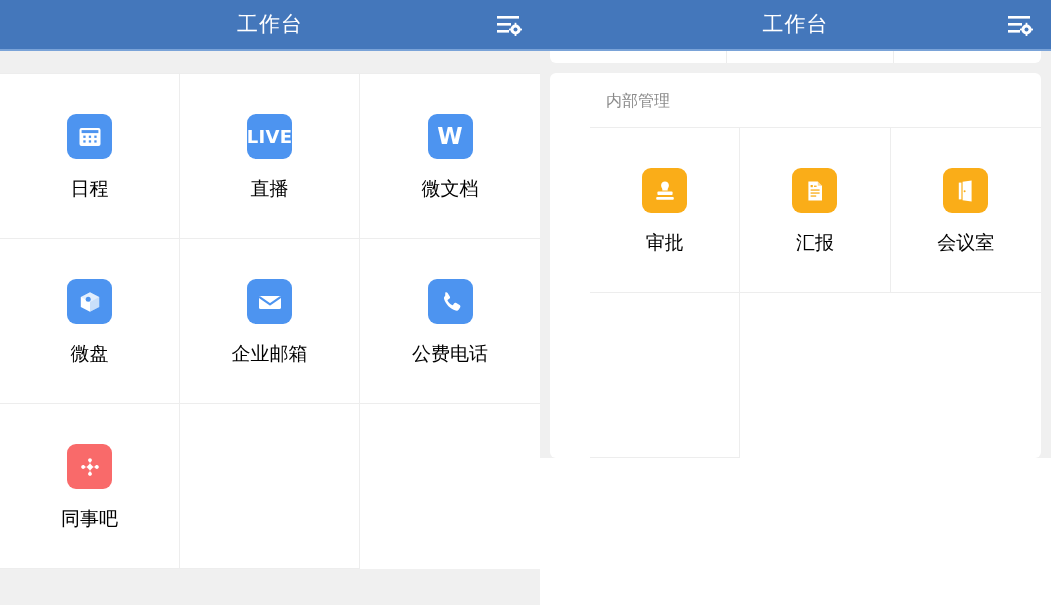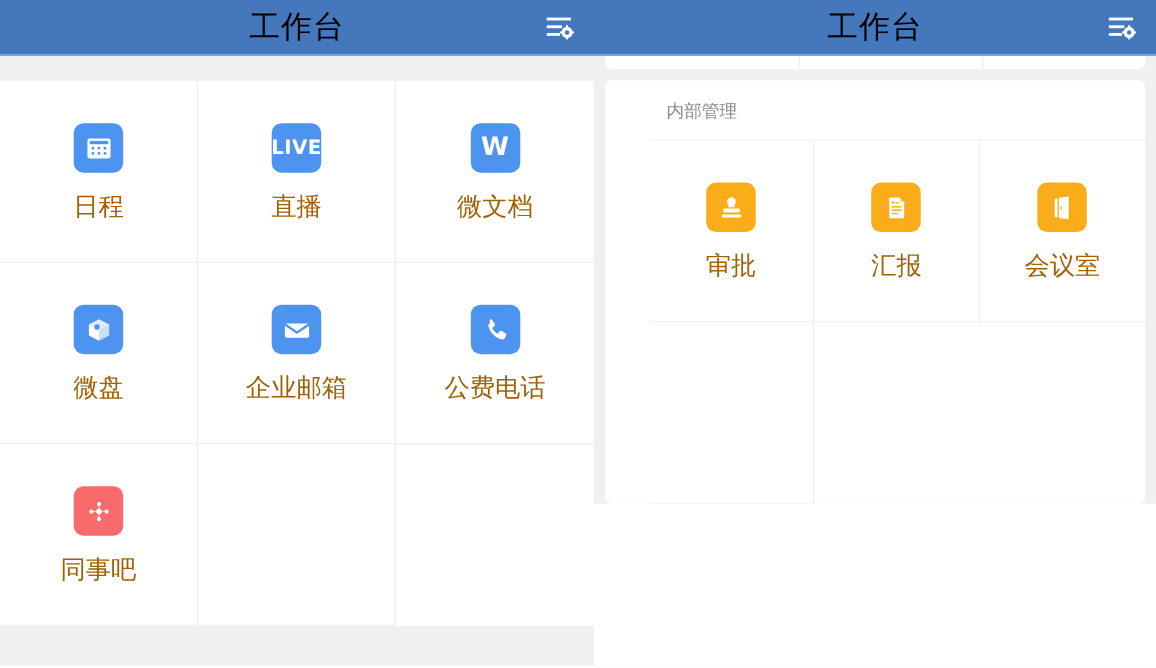--- a/index.html
+++ b/index.html
@@ -35,22 +35,22 @@
     position: relative;
     height: 51px;
     background: #4477bb;
     border-bottom: 2px solid #7aa3d8;
     display: flex;
     align-items: center;
     justify-content: center;
     box-sizing: border-box;
   }
   .appbar-title {
-    color: #000000;
-    font-size: 28px;
+    color: #ffffff;
+    font-size: 21px;
     letter-spacing: 1px;
     line-height: 1;
     user-select: none;
   }
   .appbar-action {
     position: absolute;
     right: 14px;
     top: 50%;
     transform: translateY(-50%);
     width: 34px;
@@ -133,22 +133,22 @@
     height: 45px;
     border-radius: 9px;
     display: flex;
     align-items: center;
     justify-content: center;
     margin-bottom: 20px;
     flex: none;
   }
   .tile-icon svg { display: block; }
   .tile-label {
-    font-size: 23px;
-    color: #a16207;
+    font-size: 19px;
+    color: #000000;
     line-height: 1;
     user-select: none;
     white-space: nowrap;
   }
   .live-text {
     color: #ffffff;
     font-size: 18px;
     font-weight: bold;
     letter-spacing: 0.3px;
     line-height: 1;

